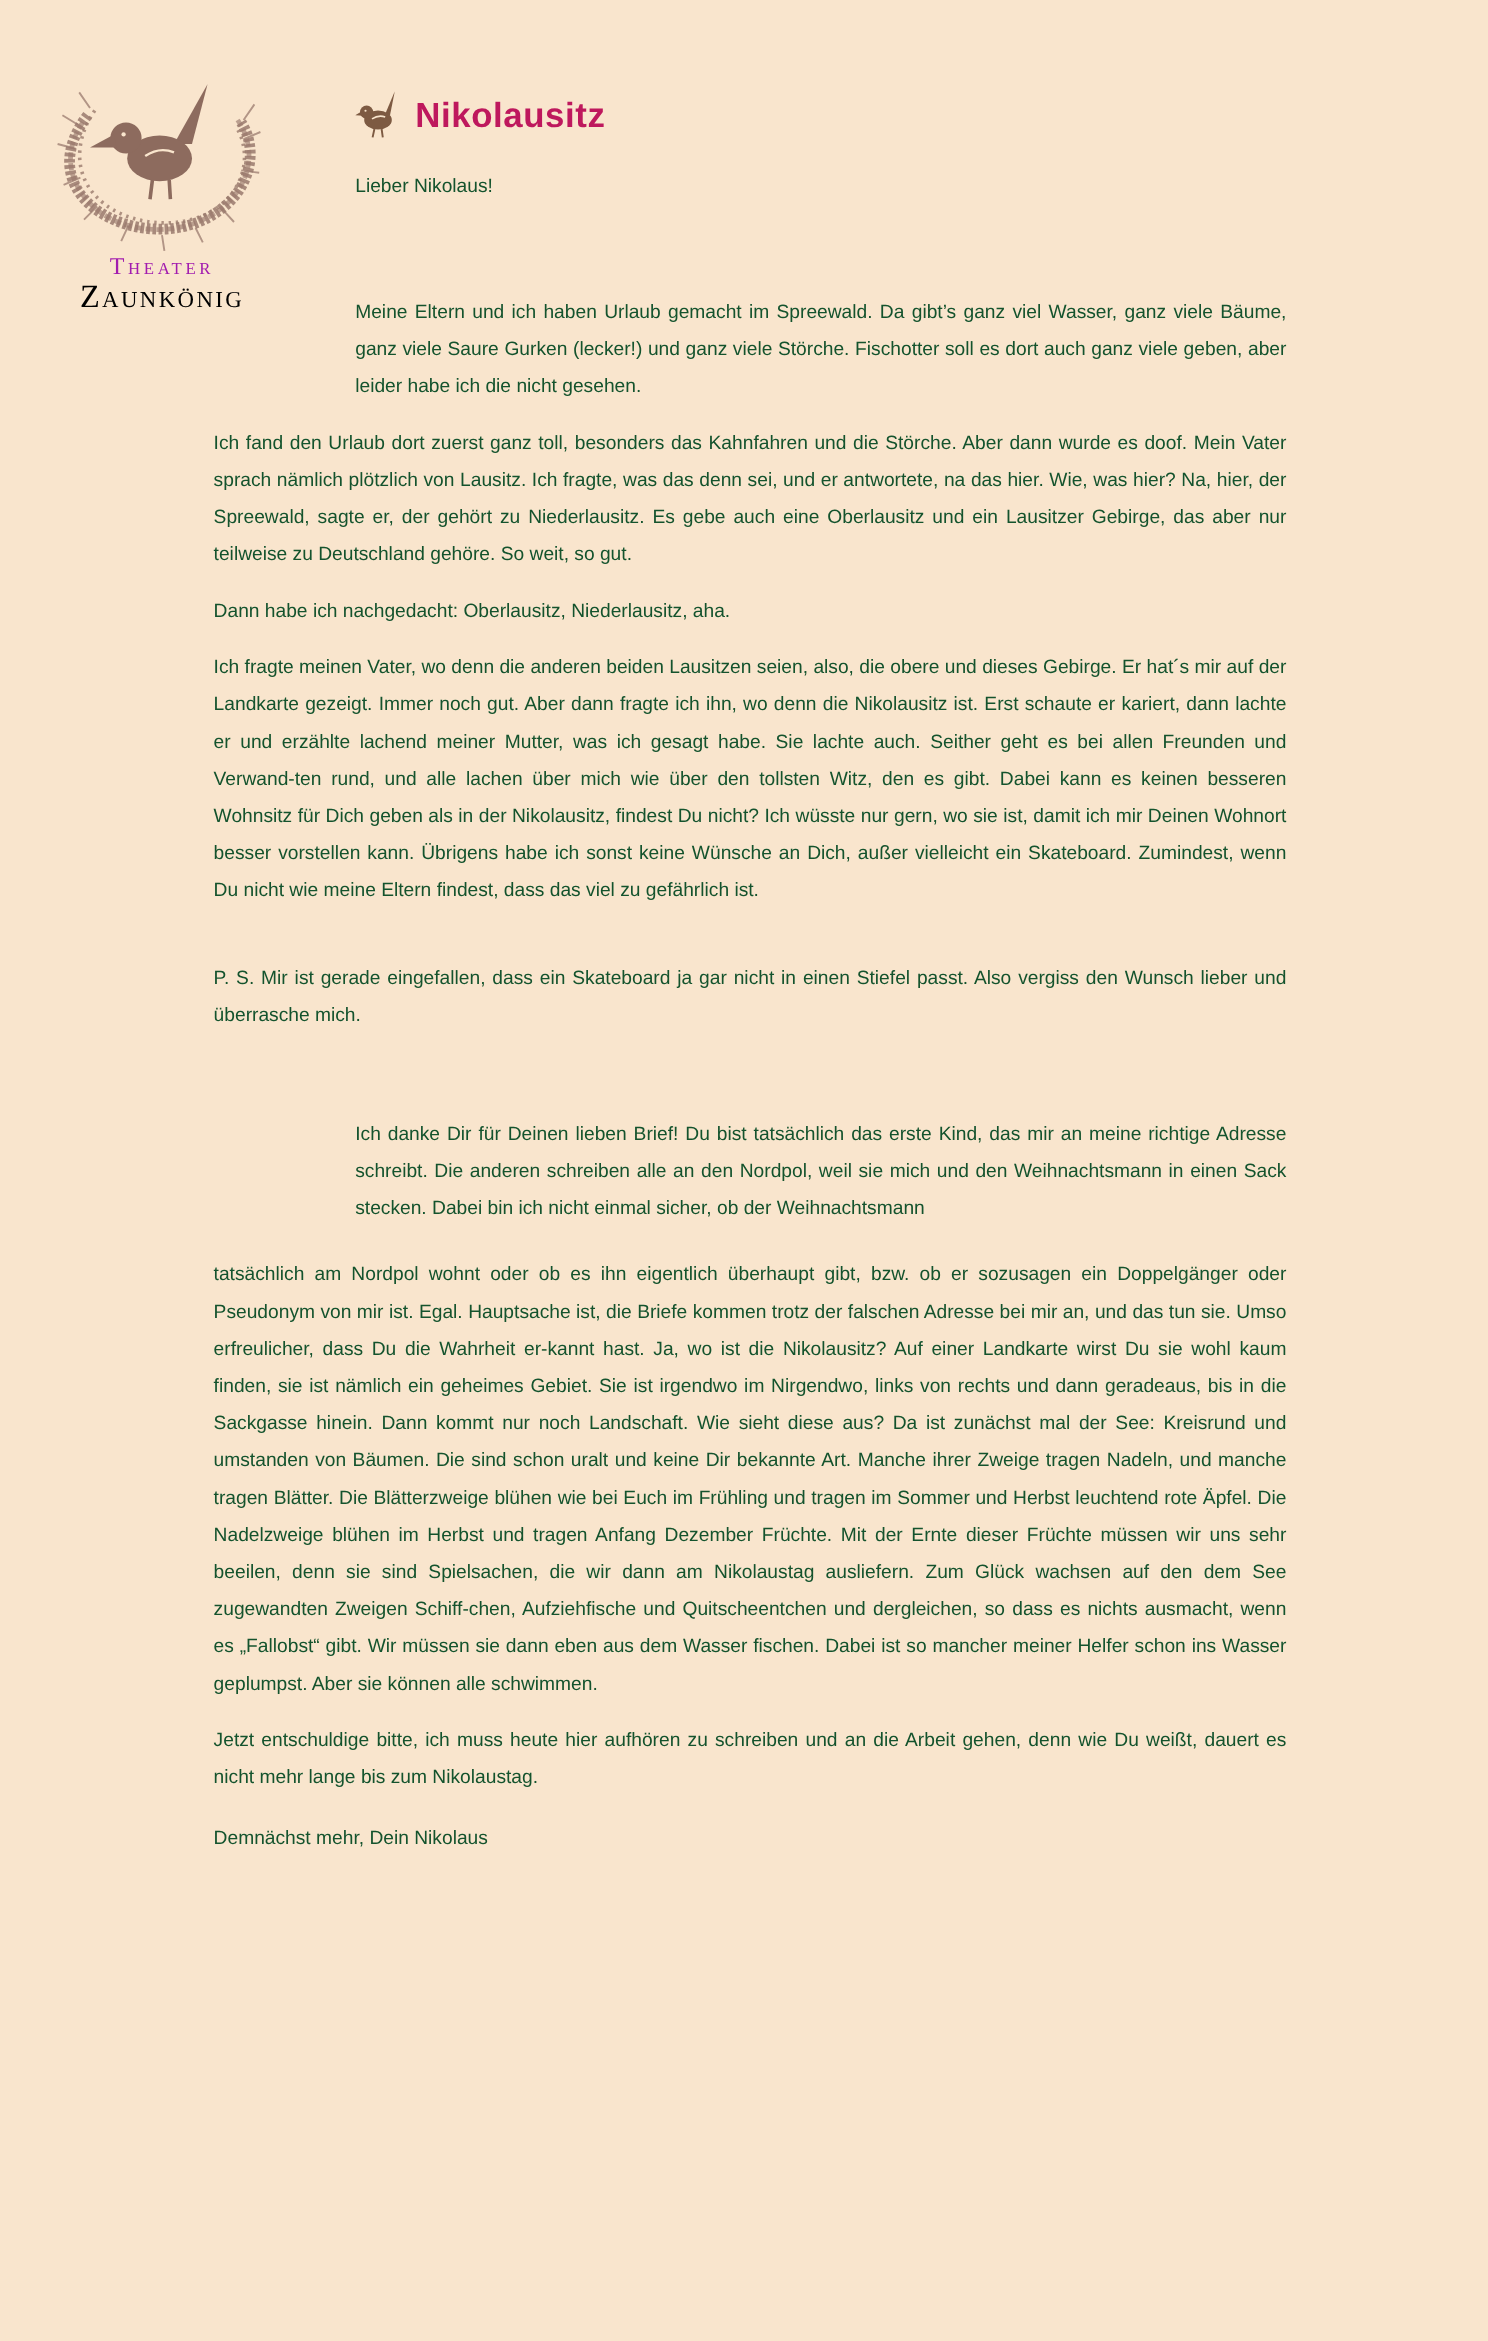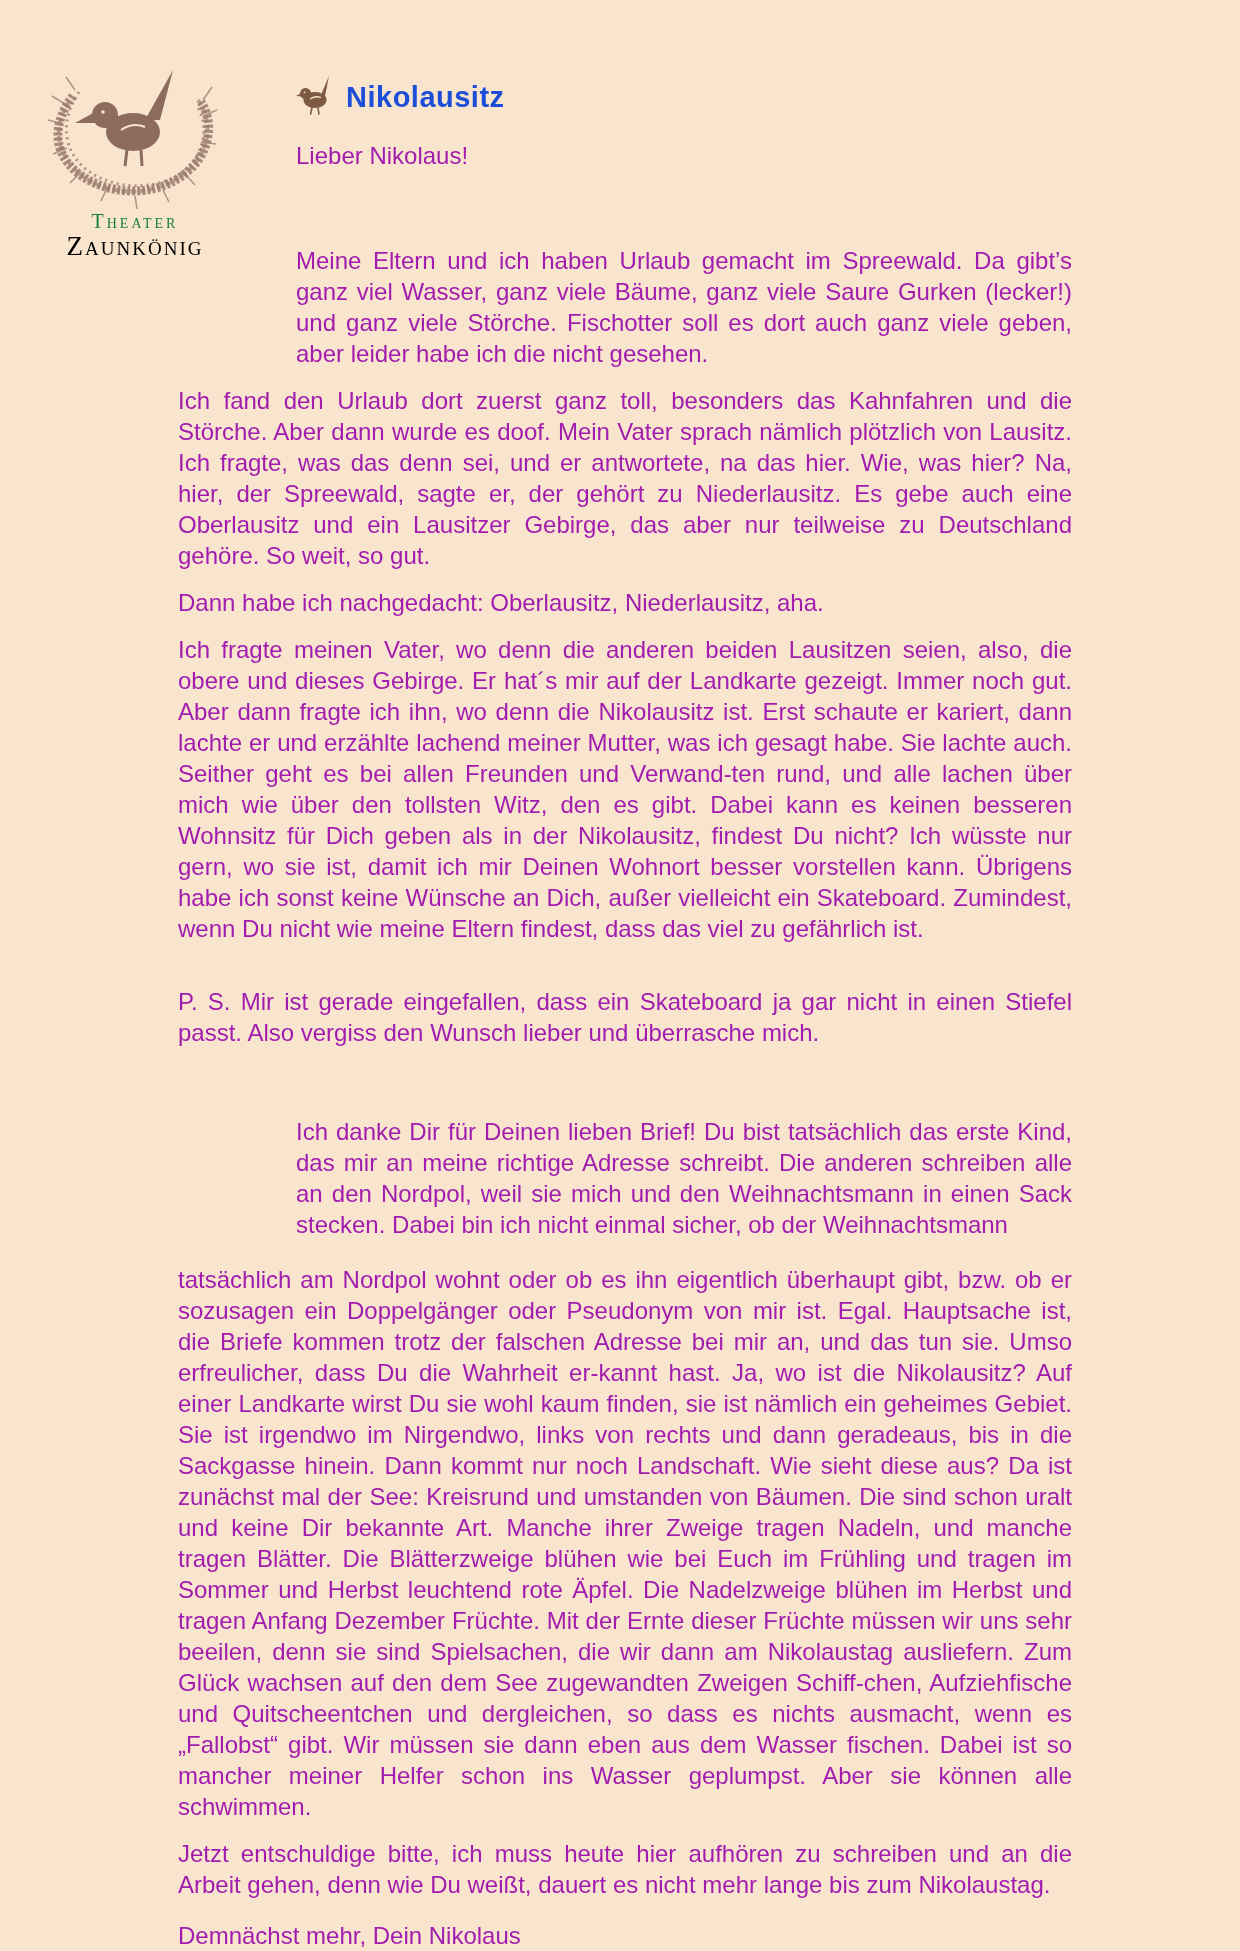--- a/index.html
+++ b/index.html
@@ -18,21 +18,21 @@
     top: 44px;
     width: 210px;
     text-align: center;
     color: #9a7a6d;
   }
   .logo-line1 {
     font-family: "Liberation Serif", serif;
     font-variant: small-caps;
     font-size: 20px;
     letter-spacing: 3px;
-    color: #15803d;
+    color: #a21caf;
     margin-top: -6px;
   }
   .logo-line2 {
     font-family: "Liberation Serif", serif;
     font-variant: small-caps;
     font-size: 27px;
     letter-spacing: 2px;
     color: #000000;
     margin-top: -2px;
   }
@@ -41,32 +41,32 @@
     display: flex;
     align-items: flex-end;
     gap: 10px;
     margin-left: 296px;
     height: 52px;
   }
   .title-bird { color: #7d5a42; flex: 0 0 auto; }
   h1.page-title {
     font-size: 29px;
     font-weight: bold;
-    color: #1d4ed8;
+    color: #be185d;
     letter-spacing: 0.5px;
     line-height: 1;
     padding-bottom: 4px;
     text-align: center;
   }
   p {
-    font-size: 24px;
+    font-size: 16px;
     line-height: 31px;
     margin: 16px 168px 16px 178px;
     text-align: justify;
-    color: #a21caf;
+    color: #14532d;
   }
   p.indent { margin-left: 296px; }
   p.left { text-align: left; }
   .salutation-1 { margin-top: 24px; }
   .intro-1 { margin-top: 74px; }
   .sig { margin-top: 22px; }
   .ps { margin-top: 42px; }
   .salutation-2 { margin-top: 128px; }
   .intro-2 { margin-top: 68px; }
   .long-para { margin-top: 24px; }

